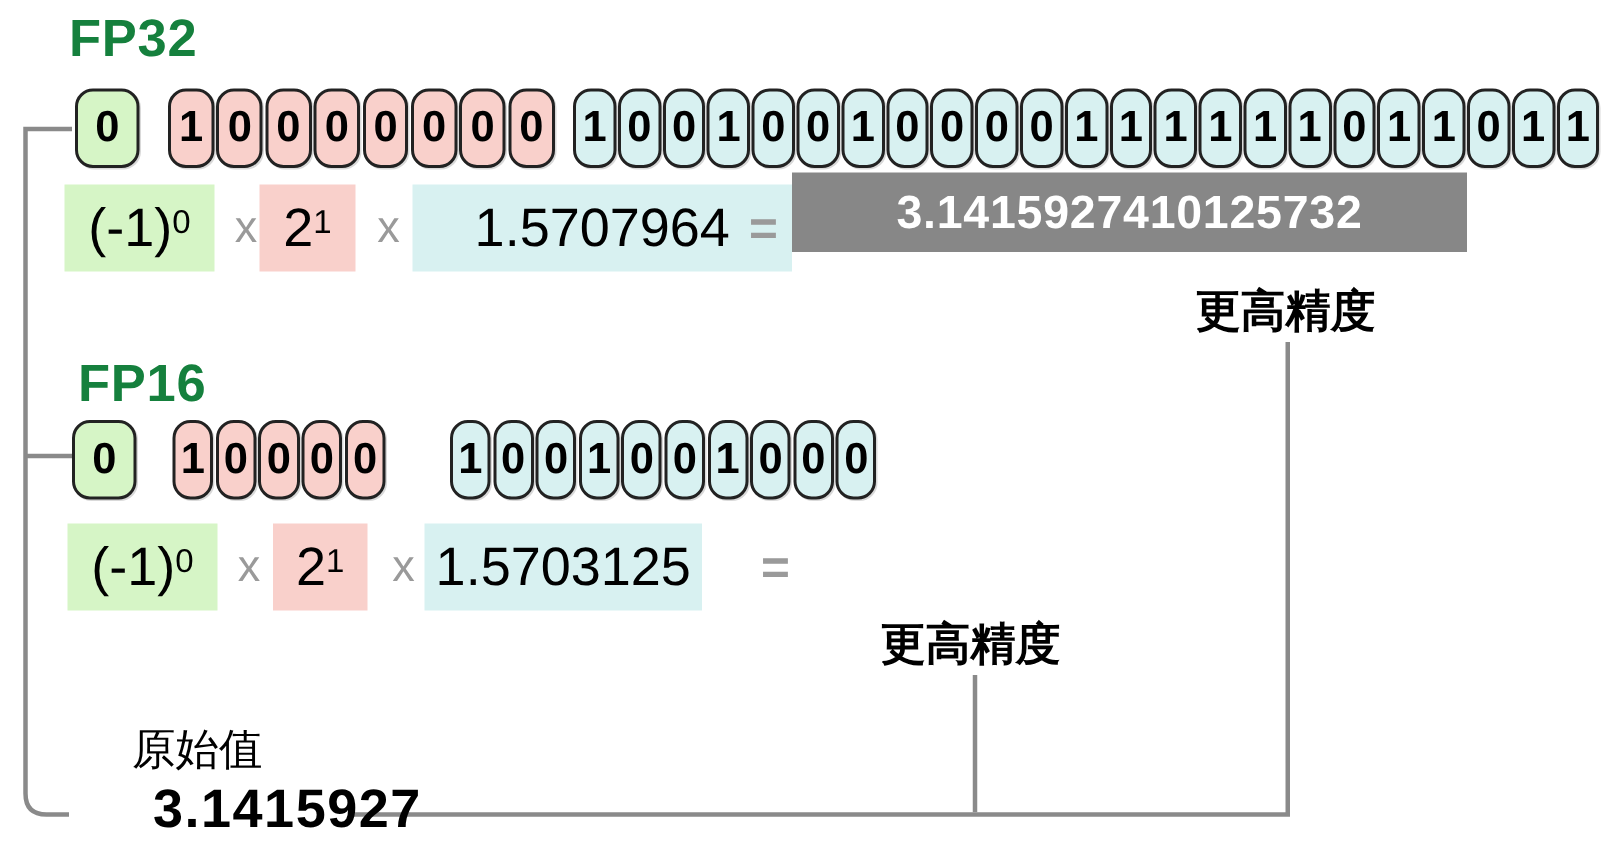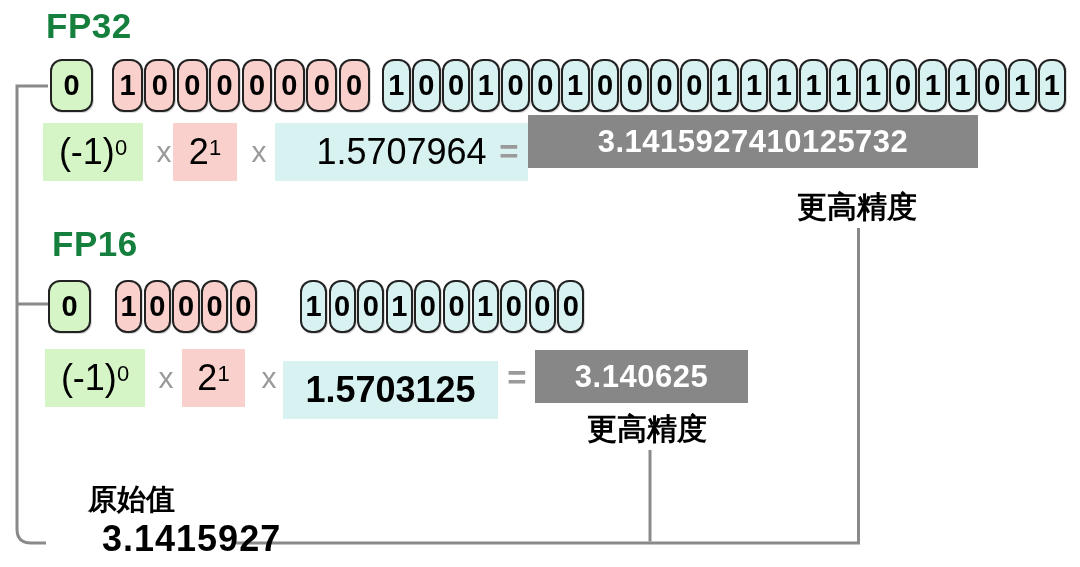--- a/index.html
+++ b/index.html
@@ -47,21 +47,21 @@
   }
   .op.eq{font-size:33px;font-weight:bold;}
   .result{
     position:absolute;height:53px;
     background:var(--result-gray,#878787);
     color:var(--result-text,#fff);
     display:flex;align-items:center;justify-content:center;
     font-size:31px;font-weight:bold;letter-spacing:0.5px;
   }
   .precision-label{position:absolute;font-size:30px;font-weight:bold;color:#000;}
-  .orig-label{position:absolute;font-size:29px;font-weight:bold;color:#000;}
+  .orig-label{position:absolute;font-size:29px;font-weight:normal;color:#000;}
   .orig-value{position:absolute;font-size:36px;font-weight:bold;color:#000;letter-spacing:1px;margin-left:48px;}
 </style>
 </head>
 <body>
 
 <div class="canvas">
 
   <svg class="connectors" width="1080" height="567" viewBox="0 0 1080 567">
     <path d="M48 86 H17 V529 Q17 543 31 543 H46"></path>
     <path d="M17 304 H54"></path>
@@ -119,21 +119,21 @@
       <span>2</span>
       <sup>1</sup>
     </div>
   <div class="op" style="left:245px;top:123px;">x</div>
   <div class="chip cyan" style="left:275px;top:123px;width:253px;">1.5707964</div>
   <div class="op eq" style="left:495px;top:123px;">=</div>
   <div class="result" style="left:528px;top:115px;width:450px;">3.1415927410125732</div>
 
   <div class="precision-label" style="left:797px;top:187px;">更高精度</div>
 
-  <div class="fp-title" style="left:52px;top:224px;">FP16</div>
+  <div class="fp-title" style="left:52px;top:236px;">FP16</div>
 
   <div class="bit-group g-sign" style="left:48px;top:280px;">
       <span class="bit">0</span>
     </div>
   <div class="bit-group g-exp16" style="left:115px;top:280px;">
       <span class="bit">1</span>
       <span class="bit">0</span>
       <span class="bit">0</span>
       <span class="bit">0</span>
       <span class="bit">0</span>
@@ -154,22 +154,21 @@
   <div class="chip green" style="left:45px;top:349px;width:100px;">
       <span>(-1)</span>
       <sup>0</sup>
     </div>
   <div class="op" style="left:152px;top:349px;">x</div>
   <div class="chip pink" style="left:182px;top:349px;width:63px;">
       <span>2</span>
       <sup>1</sup>
     </div>
   <div class="op" style="left:255px;top:349px;">x</div>
-  <div class="chip cyan" style="left:283px;top:361px;width:215px;font-weight:bold;">1.5703125</div>
+  <div class="chip cyan" style="left:283px;top:349px;width:185px;">1.5703125</div>
   <div class="op eq" style="left:503px;top:349px;">=</div>
-  <div class="result" style="left:535px;top:350px;width:213px;">3.140625</div>
 
   <div class="precision-label" style="left:587px;top:409px;">更高精度</div>
 
   <div class="orig-label" style="left:88px;top:480px;">原始值</div>
   <div class="orig-value" style="left:54px;top:518px;">3.1415927</div>
 
 </div>
 
 </body></html>

